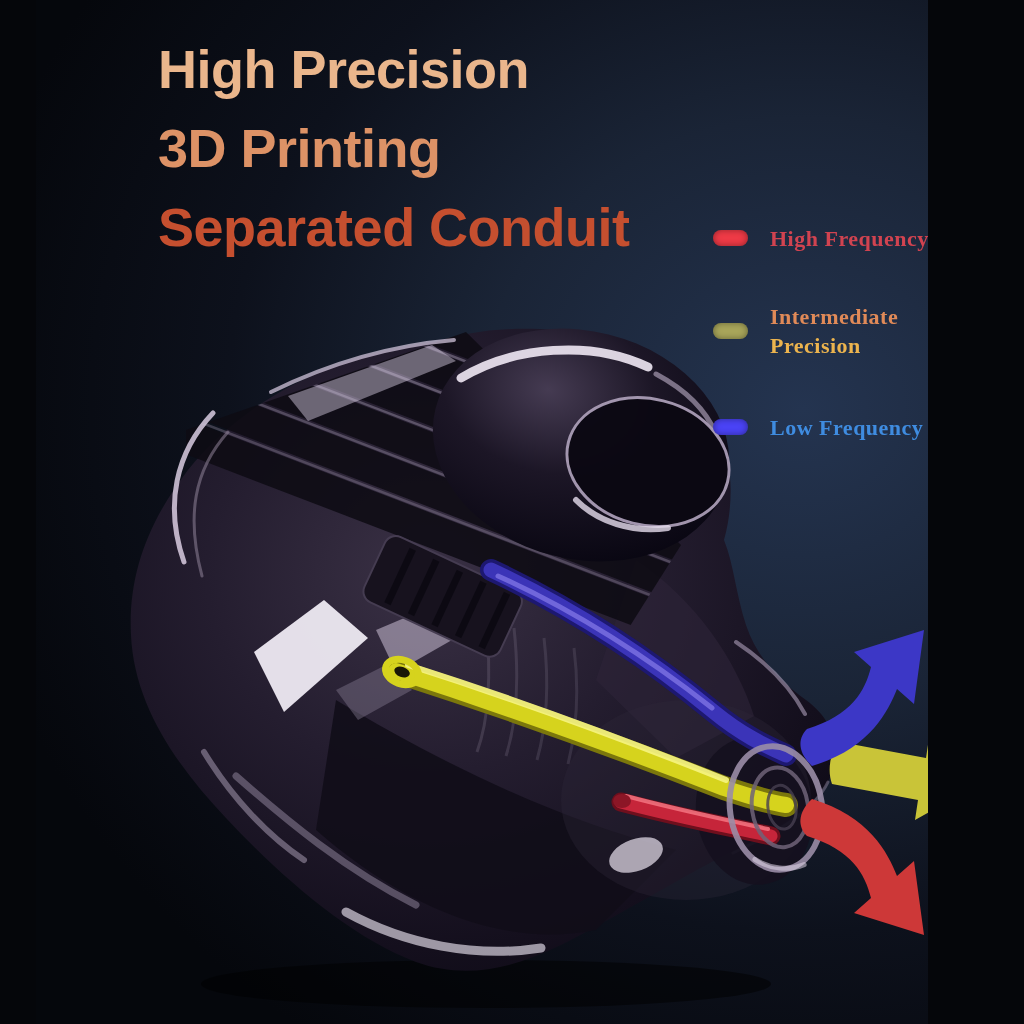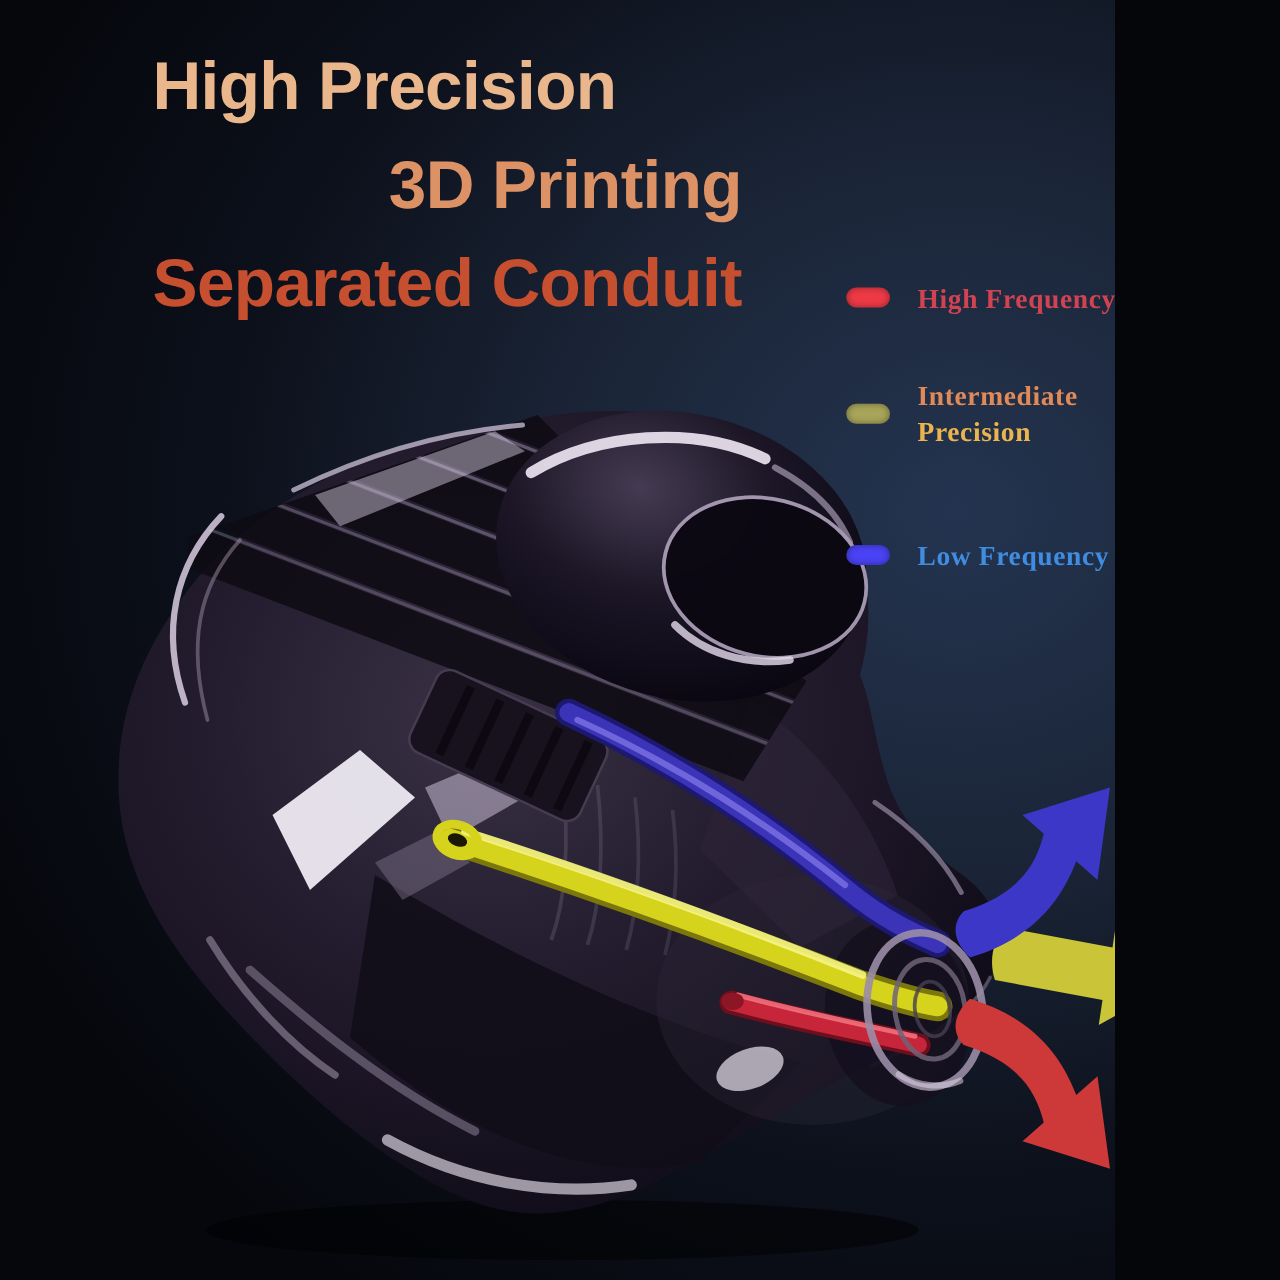--- a/index.html
+++ b/index.html
@@ -1,29 +1,30 @@
 <!DOCTYPE html>
 <html><head>
 <meta charset="utf-8">
 <style>
   html,body{margin:0;padding:0;background:#05060a;}
   .stage{
     position:relative;width:892px;height:1024px;overflow:hidden;
     font-family:"Liberation Sans",sans-serif;
     background:radial-gradient(95% 75% at 86% 40%, #243450 0%, #1a2436 38%, #0d111c 68%, #05070c 100%);
+    margin-left:36px;
   }
   .art{position:absolute;left:0;top:0;width:1024px;height:1024px;}
   .title{position:absolute;left:122px;top:30px;font-size:54px;font-weight:bold;letter-spacing:-0.5px;line-height:79px;white-space:nowrap;}
   .legend{position:absolute;left:0;top:0;width:1024px;height:1024px;pointer-events:none;}
   .legend-row{position:absolute;left:677px;display:flex;align-items:center;}
   .pill{width:35px;height:16px;border-radius:8px;flex:0 0 auto;margin-right:22px;box-shadow:0 0 6px rgba(0,0,0,.4) inset;}
   .legend-text{font-size:22px;font-weight:bold;letter-spacing:0.5px;line-height:29px;white-space:nowrap;font-family:Liberation Serif, serif;}
   .row-high{top:220px;height:36px;}
   .row-mid{top:300px;height:62px;justify-content:space-between;}
-  .row-low{top:426px;height:36px;}
+  .row-low{top:409px;height:36px;}
 </style>
 </head>
 <body>
 
 <div class="stage">
 
   <svg class="art" viewBox="0 0 1024 1024" aria-hidden="true">
     <defs>
       <radialGradient id="shellG" cx="42%" cy="38%" r="78%">
         <stop offset="0%" stop-color="#3a3145"></stop>
@@ -149,21 +150,21 @@
       <path d="M712,856 C726,868 744,872 760,868" stroke="#ded4e6" stroke-width="5" fill="none" opacity="0.55" stroke-linecap="round"></path>
     </g>
 
     <path d="M804,742 L890,758 L893,738 L937,788 L879,820 L882,800 L796,784 C791,770 794,752 804,742 Z" fill="#c9c438"></path>
     <path d="M771,729 C816,715 829,691 835,667 L818,652 L888,630 L878,704 L861,689 C852,712 833,749 776,766 C761,752 762,738 771,729 Z" fill="#3c37c6"></path>
     <path d="M771,836 C816,850 829,874 835,898 L818,913 L888,935 L878,861 L861,876 C852,853 833,816 776,799 C761,813 762,827 771,836 Z" fill="#cd3838"></path>
   </svg>
 
   <div class="title">
     <div style="color: rgb(234, 182, 140);">High Precision</div>
-    <div style="color: rgb(221, 146, 102); text-align: right;">3D Printing</div>
+    <div style="color: rgb(221, 146, 102);">3D Printing</div>
     <div style="color: rgb(197, 79, 47); text-align: right;">Separated Conduit</div>
   </div>
 
   <div class="legend">
 
     <div class="legend-row row-high">
       <span class="pill" style="background-color: rgb(238, 58, 70);"></span>
       <div class="legend-text" style="color: rgb(209, 67, 80);">High Frequency</div>
     </div>
 

